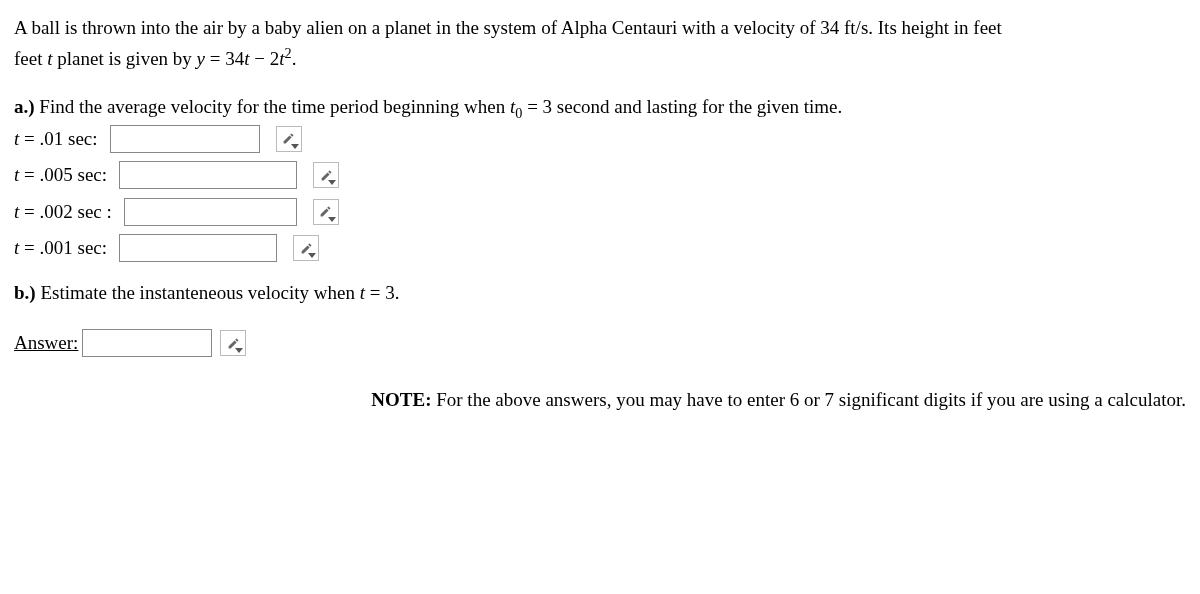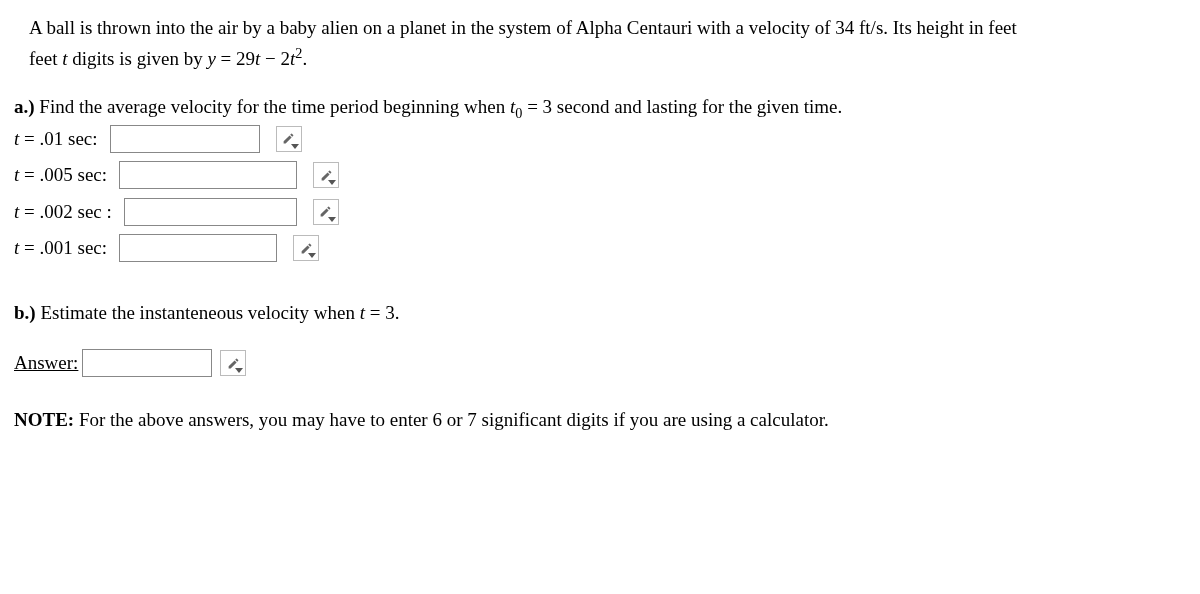--- a/index.html
+++ b/index.html
@@ -10,21 +10,20 @@
     margin: 0;
     padding: 14px 14px;
     line-height: 1.5;
   }
   .math-var {
     font-style: italic;
     font-family: Georgia, serif;
   }
   .problem-intro {
     margin-bottom: 20px;
-    margin-left: 15px;
   }
   .part-a {
   }
   .input-row {
     display: flex;
     align-items: center;
     margin-bottom: 8px;
     gap: 8px;
   }
   .input-label {
@@ -61,41 +60,42 @@
     position: absolute;
     right: 2px;
     bottom: 2px;
     width: 0;
     height: 0;
     border-left: 4px solid transparent;
     border-right: 4px solid transparent;
     border-top: 5px solid #555;
   }
   .part-b {
-    margin-top: 36px;
+    margin-top: 16px;
     margin-bottom: 22px;
   }
   .answer-row {
     display: flex;
     align-items: center;
     margin-bottom: 28px;
     text-decoration: underline;
   }
   .note {
     margin-top: 8px;
+    text-align: right;
   }
   sup { font-size: 0.75em; }
   sub.low { font-size: 0.75em; vertical-align: sub; }
 </style>
 </head>
 <body>
 
 <div class="problem-intro">
   <span>A ball is thrown into the air by a baby alien on a planet in the system of Alpha Centauri with a velocity of 34 ft/s. Its height in feet</span><br>
-  <span>feet </span><span class="math-var">t</span><span> digits is given by </span><span class="math-var">y</span><span> = 29</span><span class="math-var">t</span><span> − 2</span><span class="math-var">t</span><sup>2</sup><span>.</span>
+  <span>feet </span><span class="math-var">t</span><span> planet is given by </span><span class="math-var">y</span><span> = 34</span><span class="math-var">t</span><span> − 2</span><span class="math-var">t</span><sup>2</sup><span>.</span>
 </div>
 
 <div class="part-a">
   <b>a.)</b><span> Find the average velocity for the time period beginning when </span><span class="math-var">t</span><sub class="low">0</sub><span> = 3 second and lasting for the given time.</span>
 </div>
 
 <div class="input-row">
   <span class="input-label"><span class="math-var">t</span><span> = .01 sec:</span></span>
   <input type="text" style="width: 150px;">
   <span class="help-dropdown">

